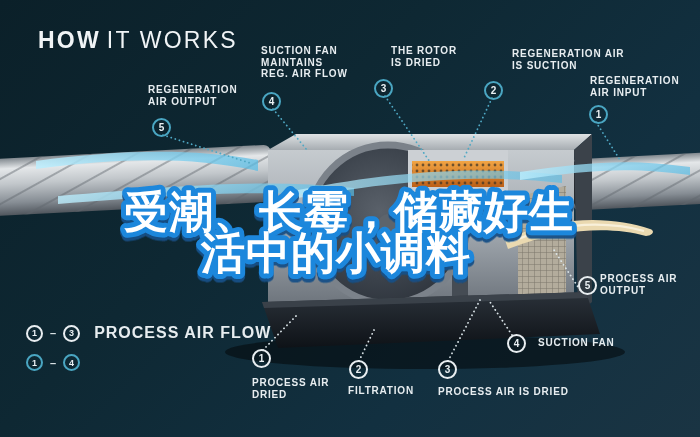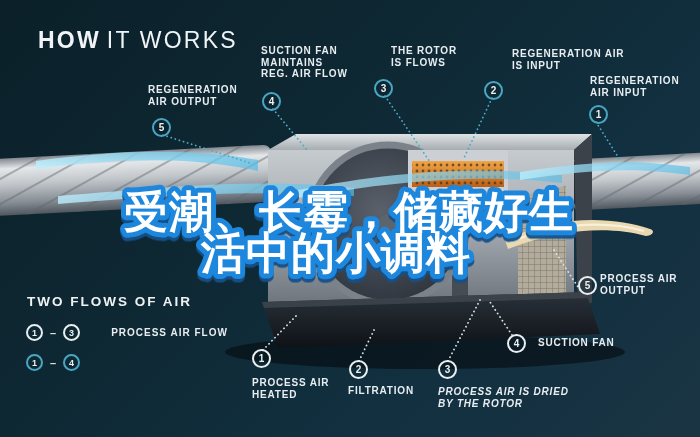--- a/index.html
+++ b/index.html
@@ -20,21 +20,21 @@
          font-size:10px;font-weight:700;color:#eaf0f3;background:rgba(10,30,40,.25);}
   .badge-teal{border:2px solid #4aa6c2;}
   .badge-white{border:2px solid #e9eef1;}
   
   .legend-title{position:absolute;left:27px;top:294px;font-size:13.5px;font-weight:600;letter-spacing:2px;color:#eef2f4;white-space:nowrap;}
   .legend-row{position:absolute;left:26px;display:flex;align-items:center;gap:6px;}
   .legend-row .lbadge{width:17px;height:17px;border-radius:50%;box-sizing:border-box;display:flex;align-items:center;justify-content:center;font-size:9px;font-weight:700;color:#eaf0f3;}
   .lb-white{border:2px solid #e9eef1;}
   .lb-teal{border:2px solid #4aa6c2;}
   .legend-row .dash{color:#dfe7ea;font-size:11px;font-weight:700;margin:0 1px;}
-  .legend-row .llabel{color:#e7edf0;font-size:10px;font-weight:700;letter-spacing:1px;margin-left:25px;white-space:nowrap;}
+  .legend-row .llabel{color:#e7edf0;font-size:16px;font-weight:700;letter-spacing:1px;margin-left:8px;white-space:nowrap;}
   .headline-text{font-weight:700;font-size:44px;letter-spacing:1px;font-family:"Liberation Sans",sans-serif;}
 </style>
 </head>
 <body>
 
 <div class="stage">
 
   <svg width="700" height="437" viewBox="0 0 700 437">
     <defs>
       <linearGradient id="ductGrad" x1="0" y1="0" x2="0" y2="1">
@@ -159,81 +159,79 @@
     <div>SUCTION FAN</div>
     <div>MAINTAINS</div>
     <div>REG. AIR FLOW</div>
   </div>
   <div class="badge badge-teal" style="left:262px;top:92px;">
       <span>4</span>
     </div>
 
   <div class="co-text" style="left:391px;top:45px;">
     <div>THE ROTOR</div>
-    <div>IS FLOWS</div>
+    <div>IS DRIED</div>
   </div>
   <div class="badge badge-teal" style="left:374px;top:79px;">
       <span>3</span>
     </div>
 
   <div class="co-text" style="left:512px;top:48px;">
     <div>REGENERATION AIR</div>
-    <div>IS INPUT</div>
+    <div>IS SUCTION</div>
   </div>
   <div class="badge badge-teal" style="left:484px;top:81px;">
       <span>2</span>
     </div>
 
   <div class="co-text" style="left:590px;top:75px;">
     <div>REGENERATION</div>
     <div>AIR INPUT</div>
   </div>
   <div class="badge badge-teal" style="left:589px;top:105px;">
       <span>1</span>
     </div>
 
   <div class="badge badge-white" style="left:252px;top:349px;">
       <span>1</span>
     </div>
   <div class="co-text" style="left:252px;top:377px;">
     <div>PROCESS AIR</div>
-    <div>HEATED</div>
+    <div>DRIED</div>
   </div>
 
   <div class="badge badge-white" style="left:349px;top:360px;">
       <span>2</span>
     </div>
   <div class="co-text" style="left:348px;top:385px;">
     <div>FILTRATION</div>
   </div>
 
   <div class="badge badge-white" style="left:438px;top:360px;">
       <span>3</span>
     </div>
-  <div class="co-text" style="left:438px;top:386px;font-style:italic;">
+  <div class="co-text" style="left:438px;top:386px;">
     <div>PROCESS AIR IS DRIED</div>
-    <div>BY THE ROTOR</div>
   </div>
 
   <div class="badge badge-white" style="left:507px;top:334px;">
       <span>4</span>
     </div>
   <div class="co-text" style="left:538px;top:337px;">
     <div>SUCTION FAN</div>
   </div>
 
   <div class="badge badge-white" style="left:578px;top:276px;">
       <span>5</span>
     </div>
   <div class="co-text" style="left:600px;top:273px;">
     <div>PROCESS AIR</div>
     <div>OUTPUT</div>
   </div>
 
-  <div class="legend-title">TWO FLOWS OF AIR</div>
 
   <div class="legend-row" style="top:324px;">
     <span class="lbadge lb-white">
         <span>1</span>
       </span>
     <span class="dash">–</span>
     <span class="lbadge lb-white">
         <span>3</span>
       </span>
     <span class="llabel">PROCESS AIR FLOW</span>

